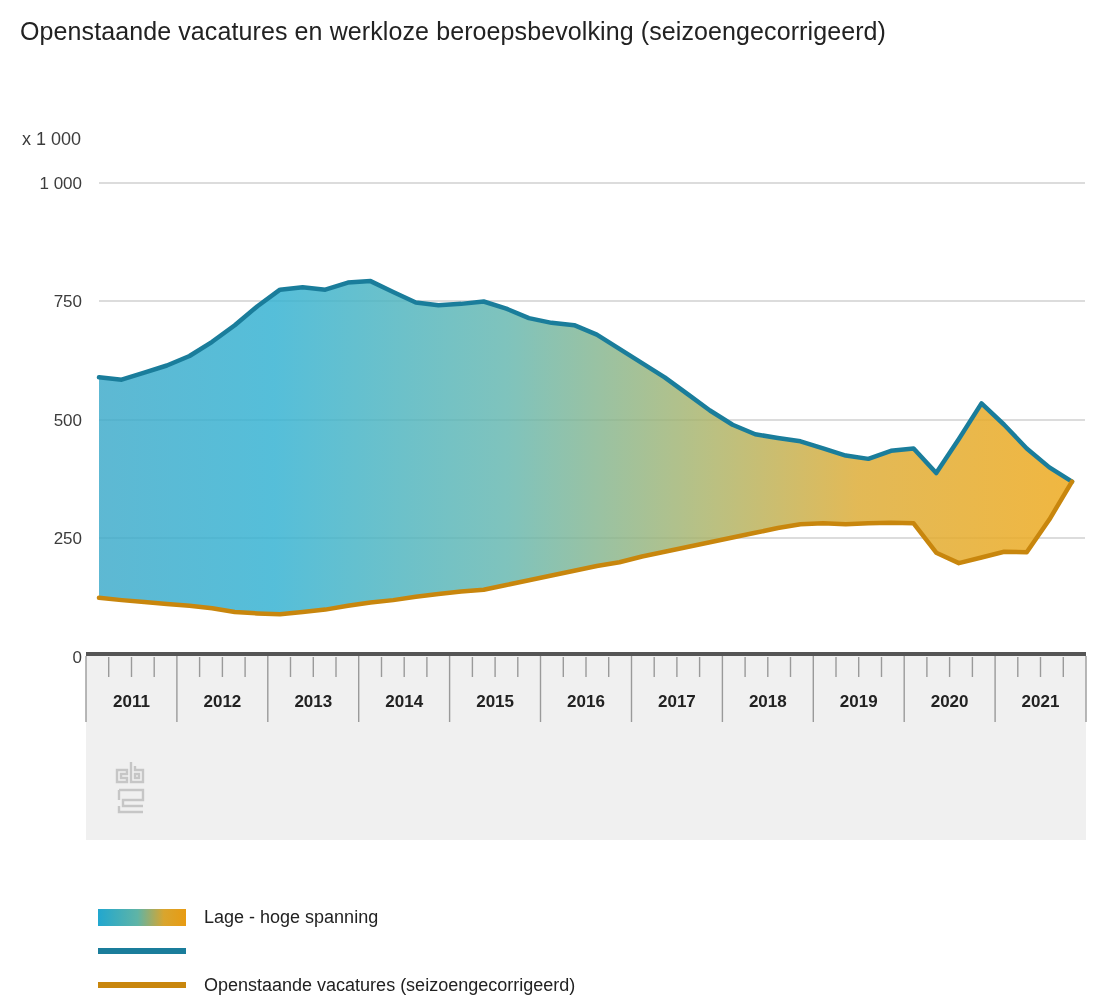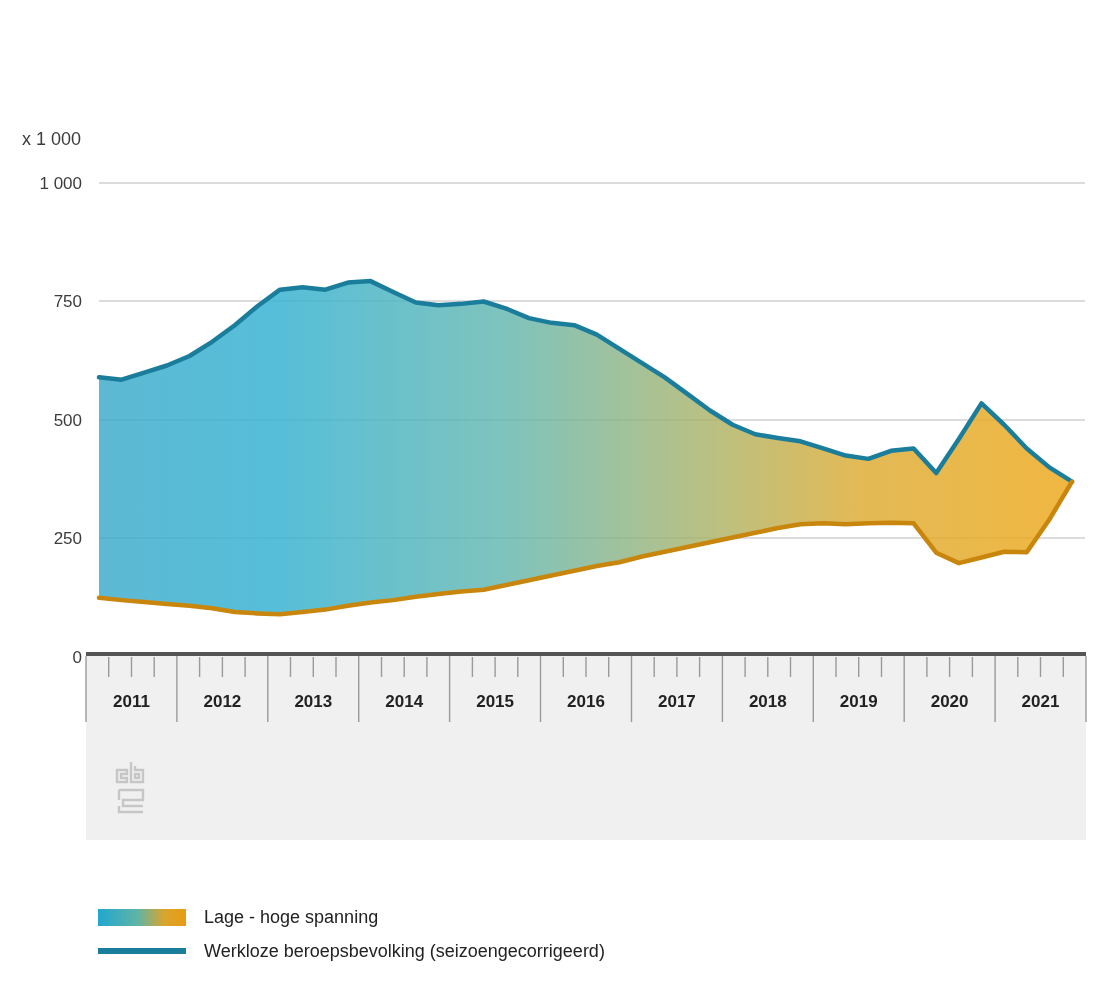--- a/index.html
+++ b/index.html
@@ -80,20 +80,21 @@
     font-size: 18px;
     color: #222222;
     white-space: nowrap;
   }
 </style>
 </head>
 <body>
 
 <div id="page">
 
+  <div class="title">Openstaande vacatures en werkloze beroepsbevolking (seizoengecorrigeerd)</div>
   <div class="unit-label">x 1 000</div>
 
   <svg id="chart-svg" width="1100" height="868">
     <defs>
       <linearGradient id="bandGrad" x1="0" y1="0" x2="1" y2="0">
         <stop offset="0%" stop-color="#3aa9c9" stop-opacity="0.82"></stop>
         <stop offset="18%" stop-color="#35b2d2" stop-opacity="0.84"></stop>
         <stop offset="42%" stop-color="#63b6ae" stop-opacity="0.82"></stop>
         <stop offset="62%" stop-color="#a8b36a" stop-opacity="0.82"></stop>
         <stop offset="78%" stop-color="#ddac36" stop-opacity="0.84"></stop>
@@ -206,17 +207,20 @@
     </g>
   </svg>
 
   <div class="legend">
     <div class="legend-row">
       <div class="legend-swatch" style="background:linear-gradient(to right,#21a7cf 0%,#5fb4a6 45%,#d9a52e 75%,#e89b12 100%);"></div>
       <div class="legend-label">Lage - hoge spanning</div>
     </div>
     <div class="legend-row">
       <div class="legend-line" style="background:#1a7d9b;"></div>
-      <div class="legend-label">Werkloze beroepsbevolking (seizoengecorrigeerd)</div>
+    </div>
+    <div class="legend-row">
+      <div class="legend-line" style="background:#c8860d;"></div>
+      <div class="legend-label">Openstaande vacatures (seizoengecorrigeerd)</div>
     </div>
   </div>
 
 </div>
 
 </body></html>

